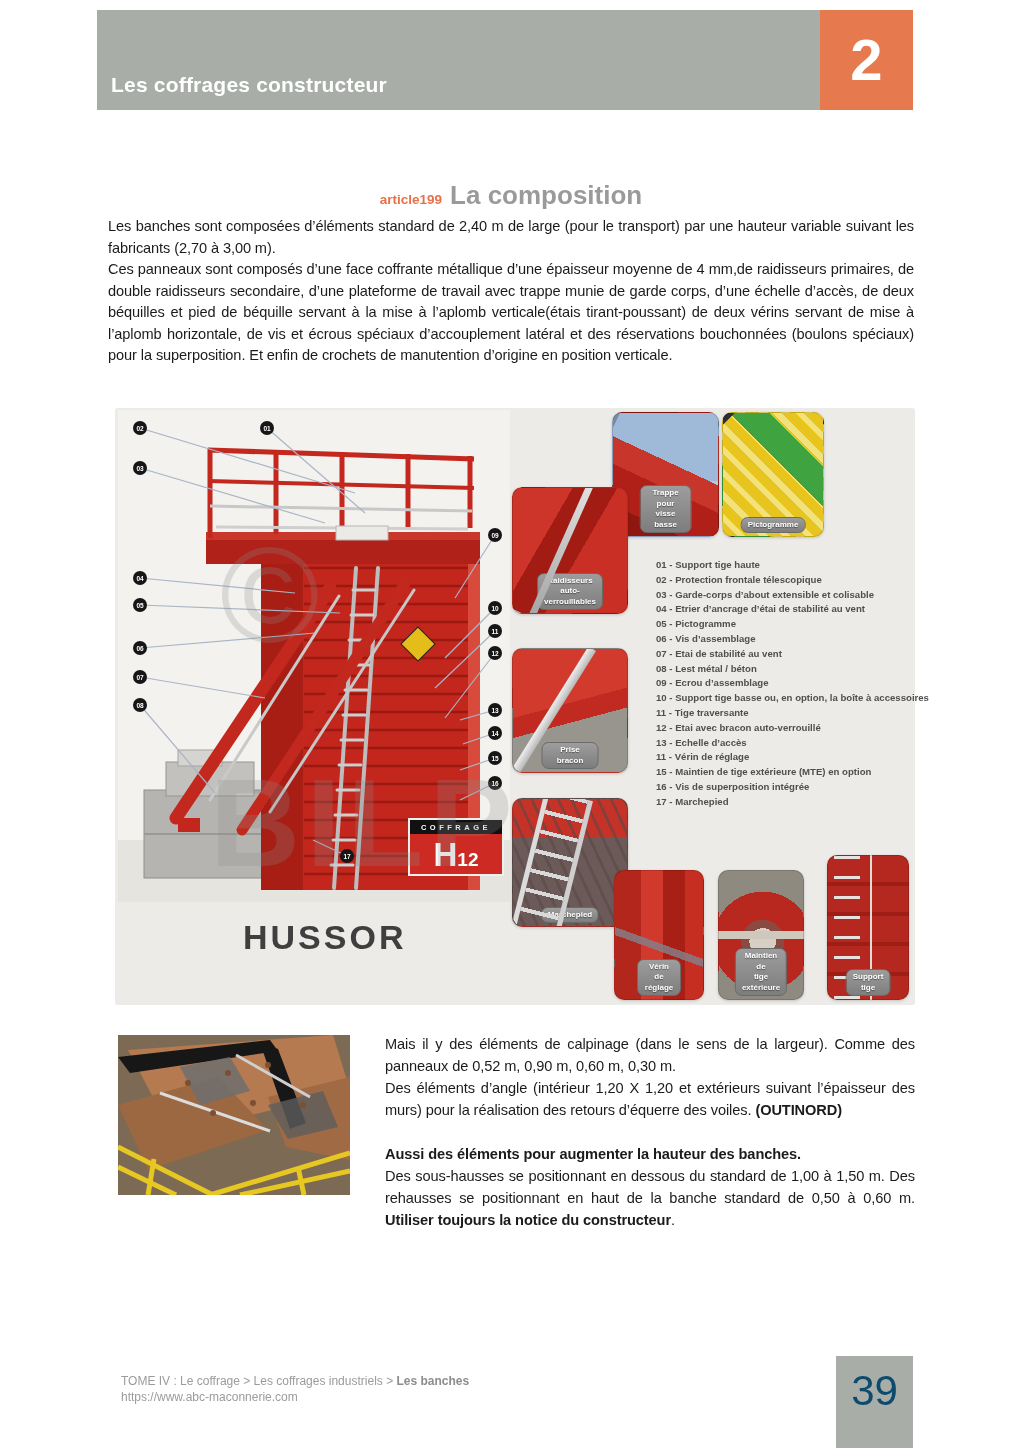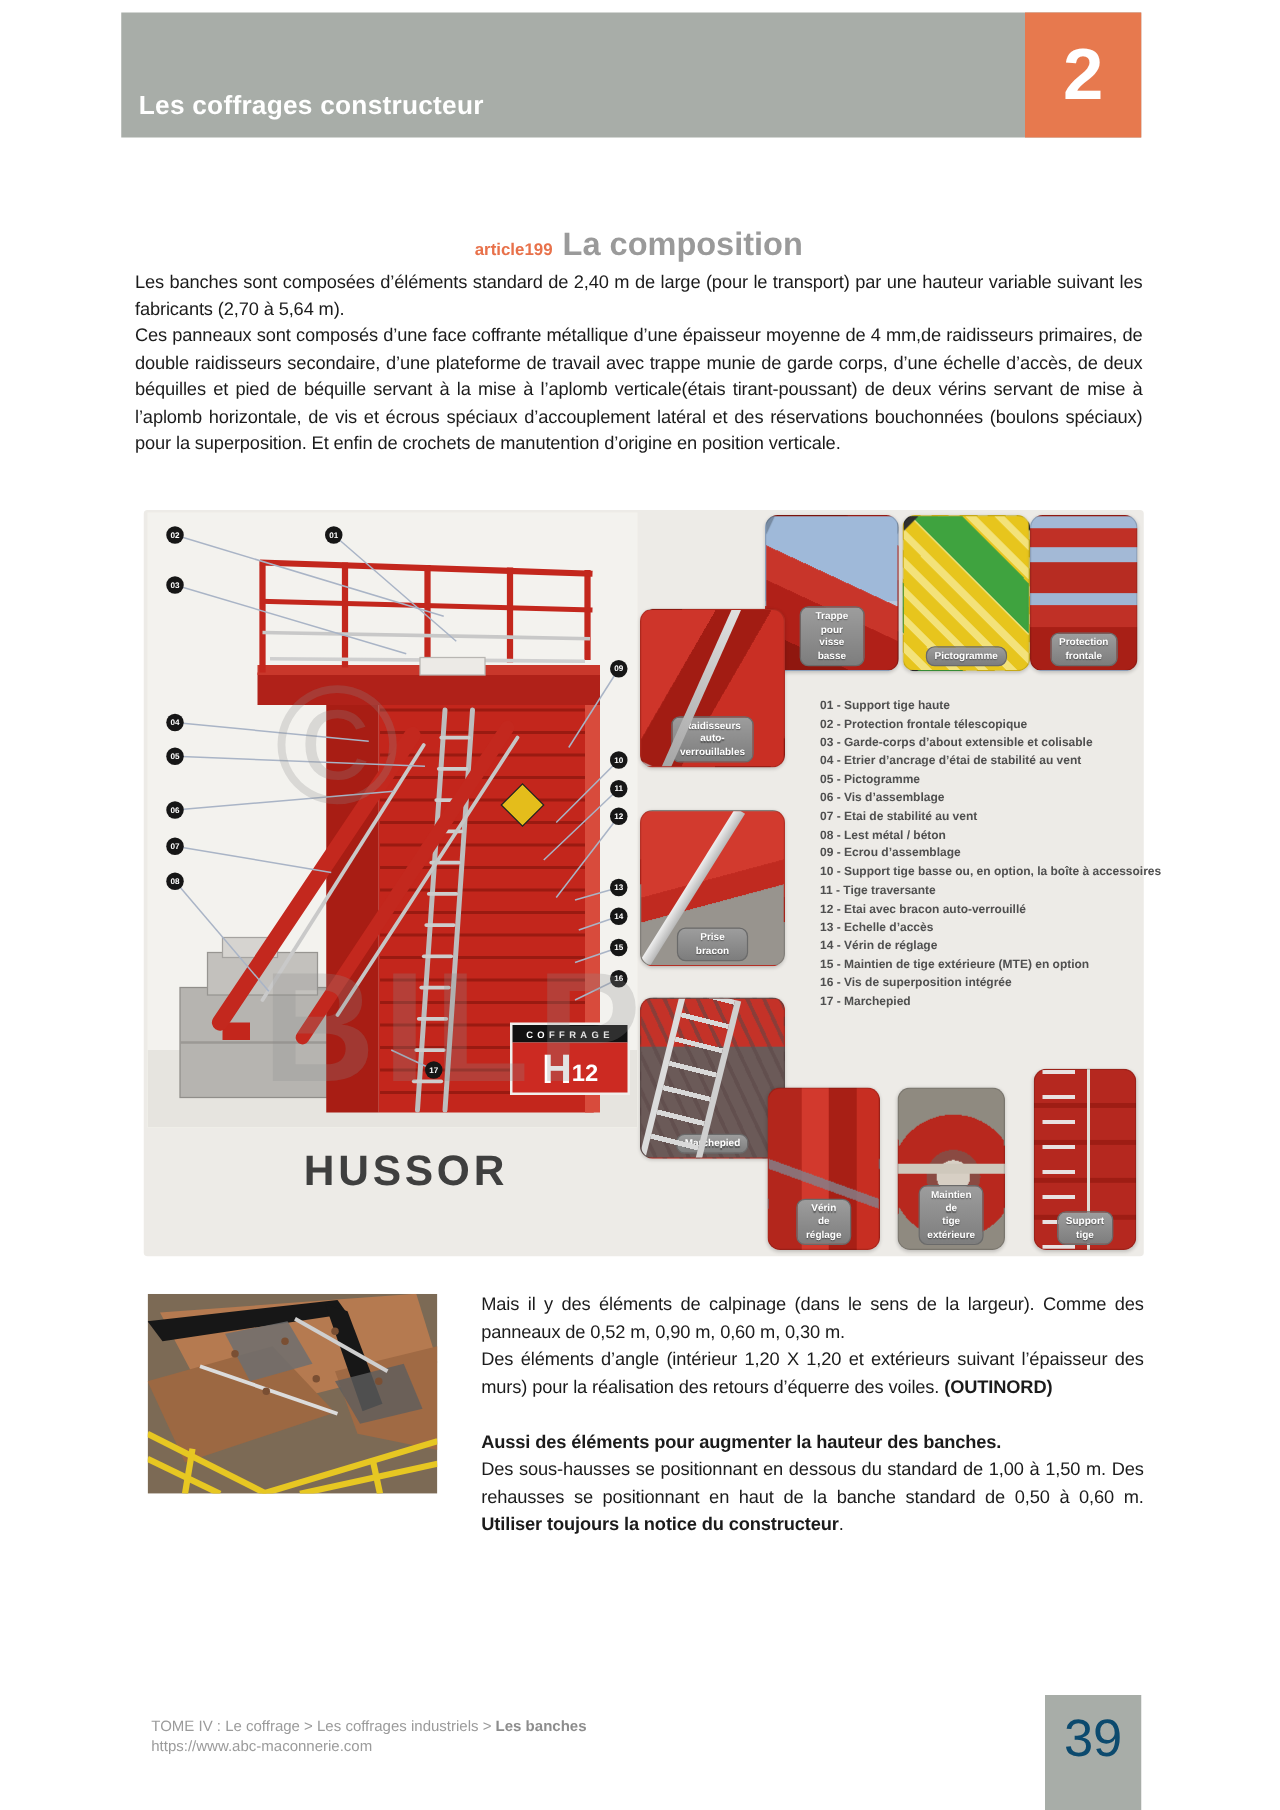--- a/index.html
+++ b/index.html
@@ -118,21 +118,21 @@
     <div class="chapter-box">
       <div class="chapter-num">2</div>
     </div>
   </div>
 
   <div class="article-head">
     <span class="article-tag">article199</span><span class="article-title">La composition</span>
   </div>
 
   <div class="intro">
-    <p>Les banches sont composées d’éléments standard de 2,40 m de large (pour le transport) par une hauteur variable suivant les fabricants (2,70 à 5,64 m).</p>
+    <p>Les banches sont composées d’éléments standard de 2,40 m de large (pour le transport) par une hauteur variable suivant les fabricants (2,70 à 3,00 m).</p>
     <p> Ces panneaux sont composés d’une face coffrante métallique d’une épaisseur moyenne de 4 mm,de raidisseurs primaires, de double raidisseurs secondaire, d’une plateforme de travail avec trappe munie de garde corps, d’une échelle d’accès, de deux béquilles et pied de béquille servant à la mise à l’aplomb verticale(étais tirant-poussant) de deux vérins servant de mise à l’aplomb horizontale, de vis et écrous spéciaux d’accouplement latéral et des réservations bouchonnées (boulons spéciaux) pour la superposition. Et enfin de crochets de manutention d’origine en position verticale.</p>
   </div>
 
   <div class="figure">
 
     <div class="big-photo">
       <svg viewBox="0 0 392 492" width="392" height="492">
         <rect width="392" height="492" fill="#f3f2ee"></rect>
         <rect y="430" width="392" height="62" fill="#e6e4df"></rect>
         <g>
@@ -242,24 +242,20 @@
     <div class="callout" style="left:373px;top:368px">16</div>
     <div class="callout" style="left:225px;top:441px">17</div>
 
     <div class="thumb t-trappe" style="left:497px;top:4px;width:105px;height:123px">
       <div class="cap">Trappe pour
 visse basse</div>
     </div>
     <div class="thumb t-picto" style="left:607px;top:4px;width:100px;height:123px">
       <div class="cap">Pictogramme</div>
     </div>
-    <div class="thumb t-protection" style="left:709px;top:4px;width:84px;height:123px">
-      <div class="cap">Protection
-frontale</div>
-    </div>
 
     <div class="thumb t-raid" style="left:397px;top:79px;width:114px;height:125px">
       <div class="cap">Raidisseurs
 auto-verrouillables</div>
     </div>
     <div class="thumb t-bracon" style="left:397px;top:240px;width:114px;height:123px">
       <div class="cap">Prise bracon</div>
     </div>
     <div class="thumb t-marche" style="left:397px;top:390px;width:114px;height:127px">
       <div class="cap">Marchepied</div>
@@ -272,21 +268,21 @@
       <div class="legend-item">04 - Etrier d’ancrage d’étai de stabilité au vent</div>
       <div class="legend-item">05 - Pictogramme</div>
       <div class="legend-item">06 - Vis d’assemblage</div>
       <div class="legend-item">07 - Etai de stabilité au vent</div>
       <div class="legend-item">08 - Lest métal / béton</div>
       <div class="legend-item">09 - Ecrou d’assemblage</div>
       <div class="legend-item">10 - Support tige basse ou, en option, la boîte à accessoires</div>
       <div class="legend-item">11 - Tige traversante</div>
       <div class="legend-item">12 - Etai avec bracon auto-verrouillé</div>
       <div class="legend-item">13 - Echelle d’accès</div>
-      <div class="legend-item">14 - Vérin de réglage</div>
+      <div class="legend-item">11 - Vérin de réglage</div>
       <div class="legend-item">15 - Maintien de tige extérieure (MTE) en option</div>
       <div class="legend-item">16 - Vis de superposition intégrée</div>
       <div class="legend-item">17 - Marchepied</div>
     </div>
 
     <div class="thumb t-verin" style="left:499px;top:462px;width:88px;height:128px">
       <div class="cap">Vérin de
 réglage</div>
     </div>
     <div class="thumb t-mte" style="left:603px;top:462px;width:84px;height:128px">

